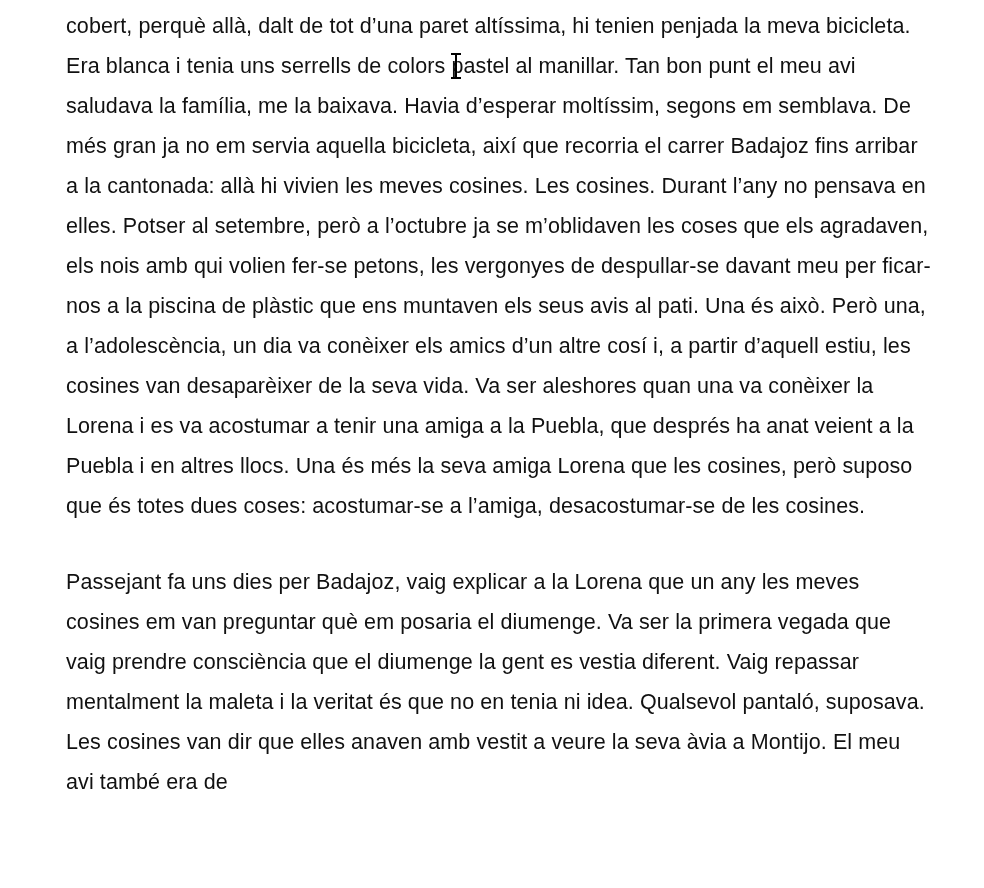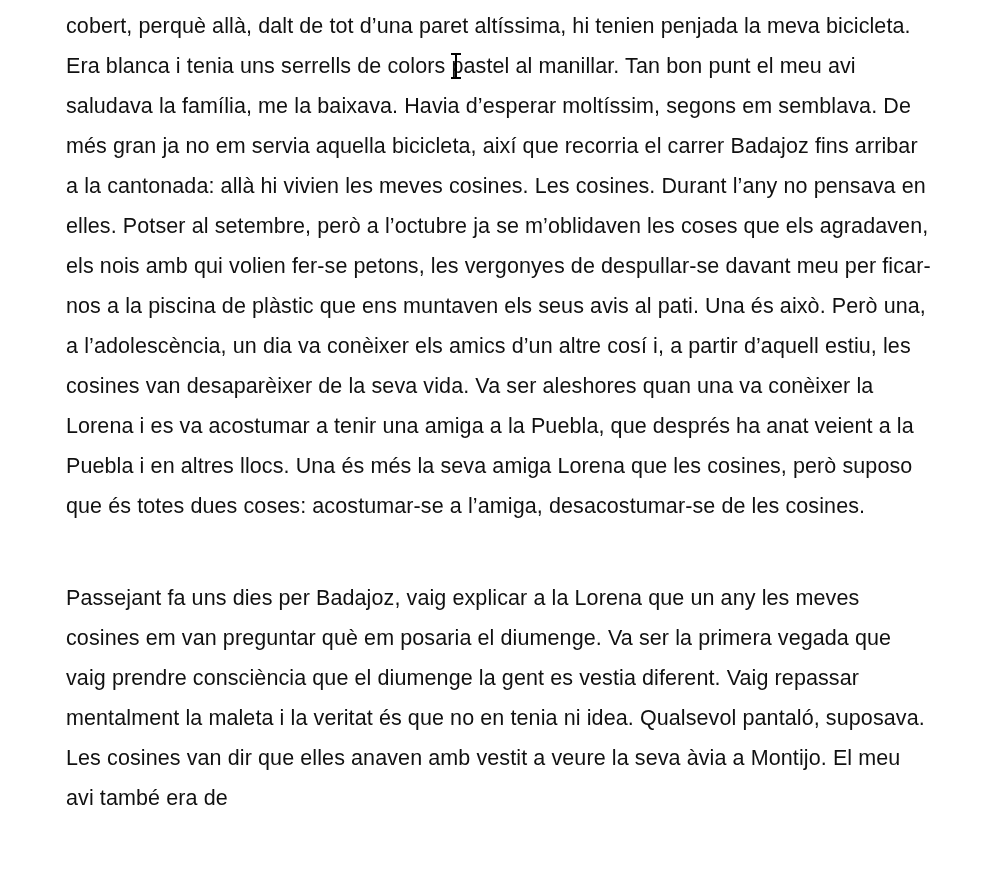--- a/index.html
+++ b/index.html
@@ -27,21 +27,21 @@
     text-align: left;
     color: #111111;
     letter-spacing: 0.1px;
   }
   .paragraph {
     margin: 0;
     padding: 0;
     white-space: normal;
   }
   .paragraph + .paragraph {
-    margin-top: 52px;
+    margin-top: 36px;
   }
   .text-cursor {
     position: absolute;
     left: 455px;
     top: 53px;
     width: 2px;
     height: 26px;
     background: #000000;
     pointer-events: none;
   }

